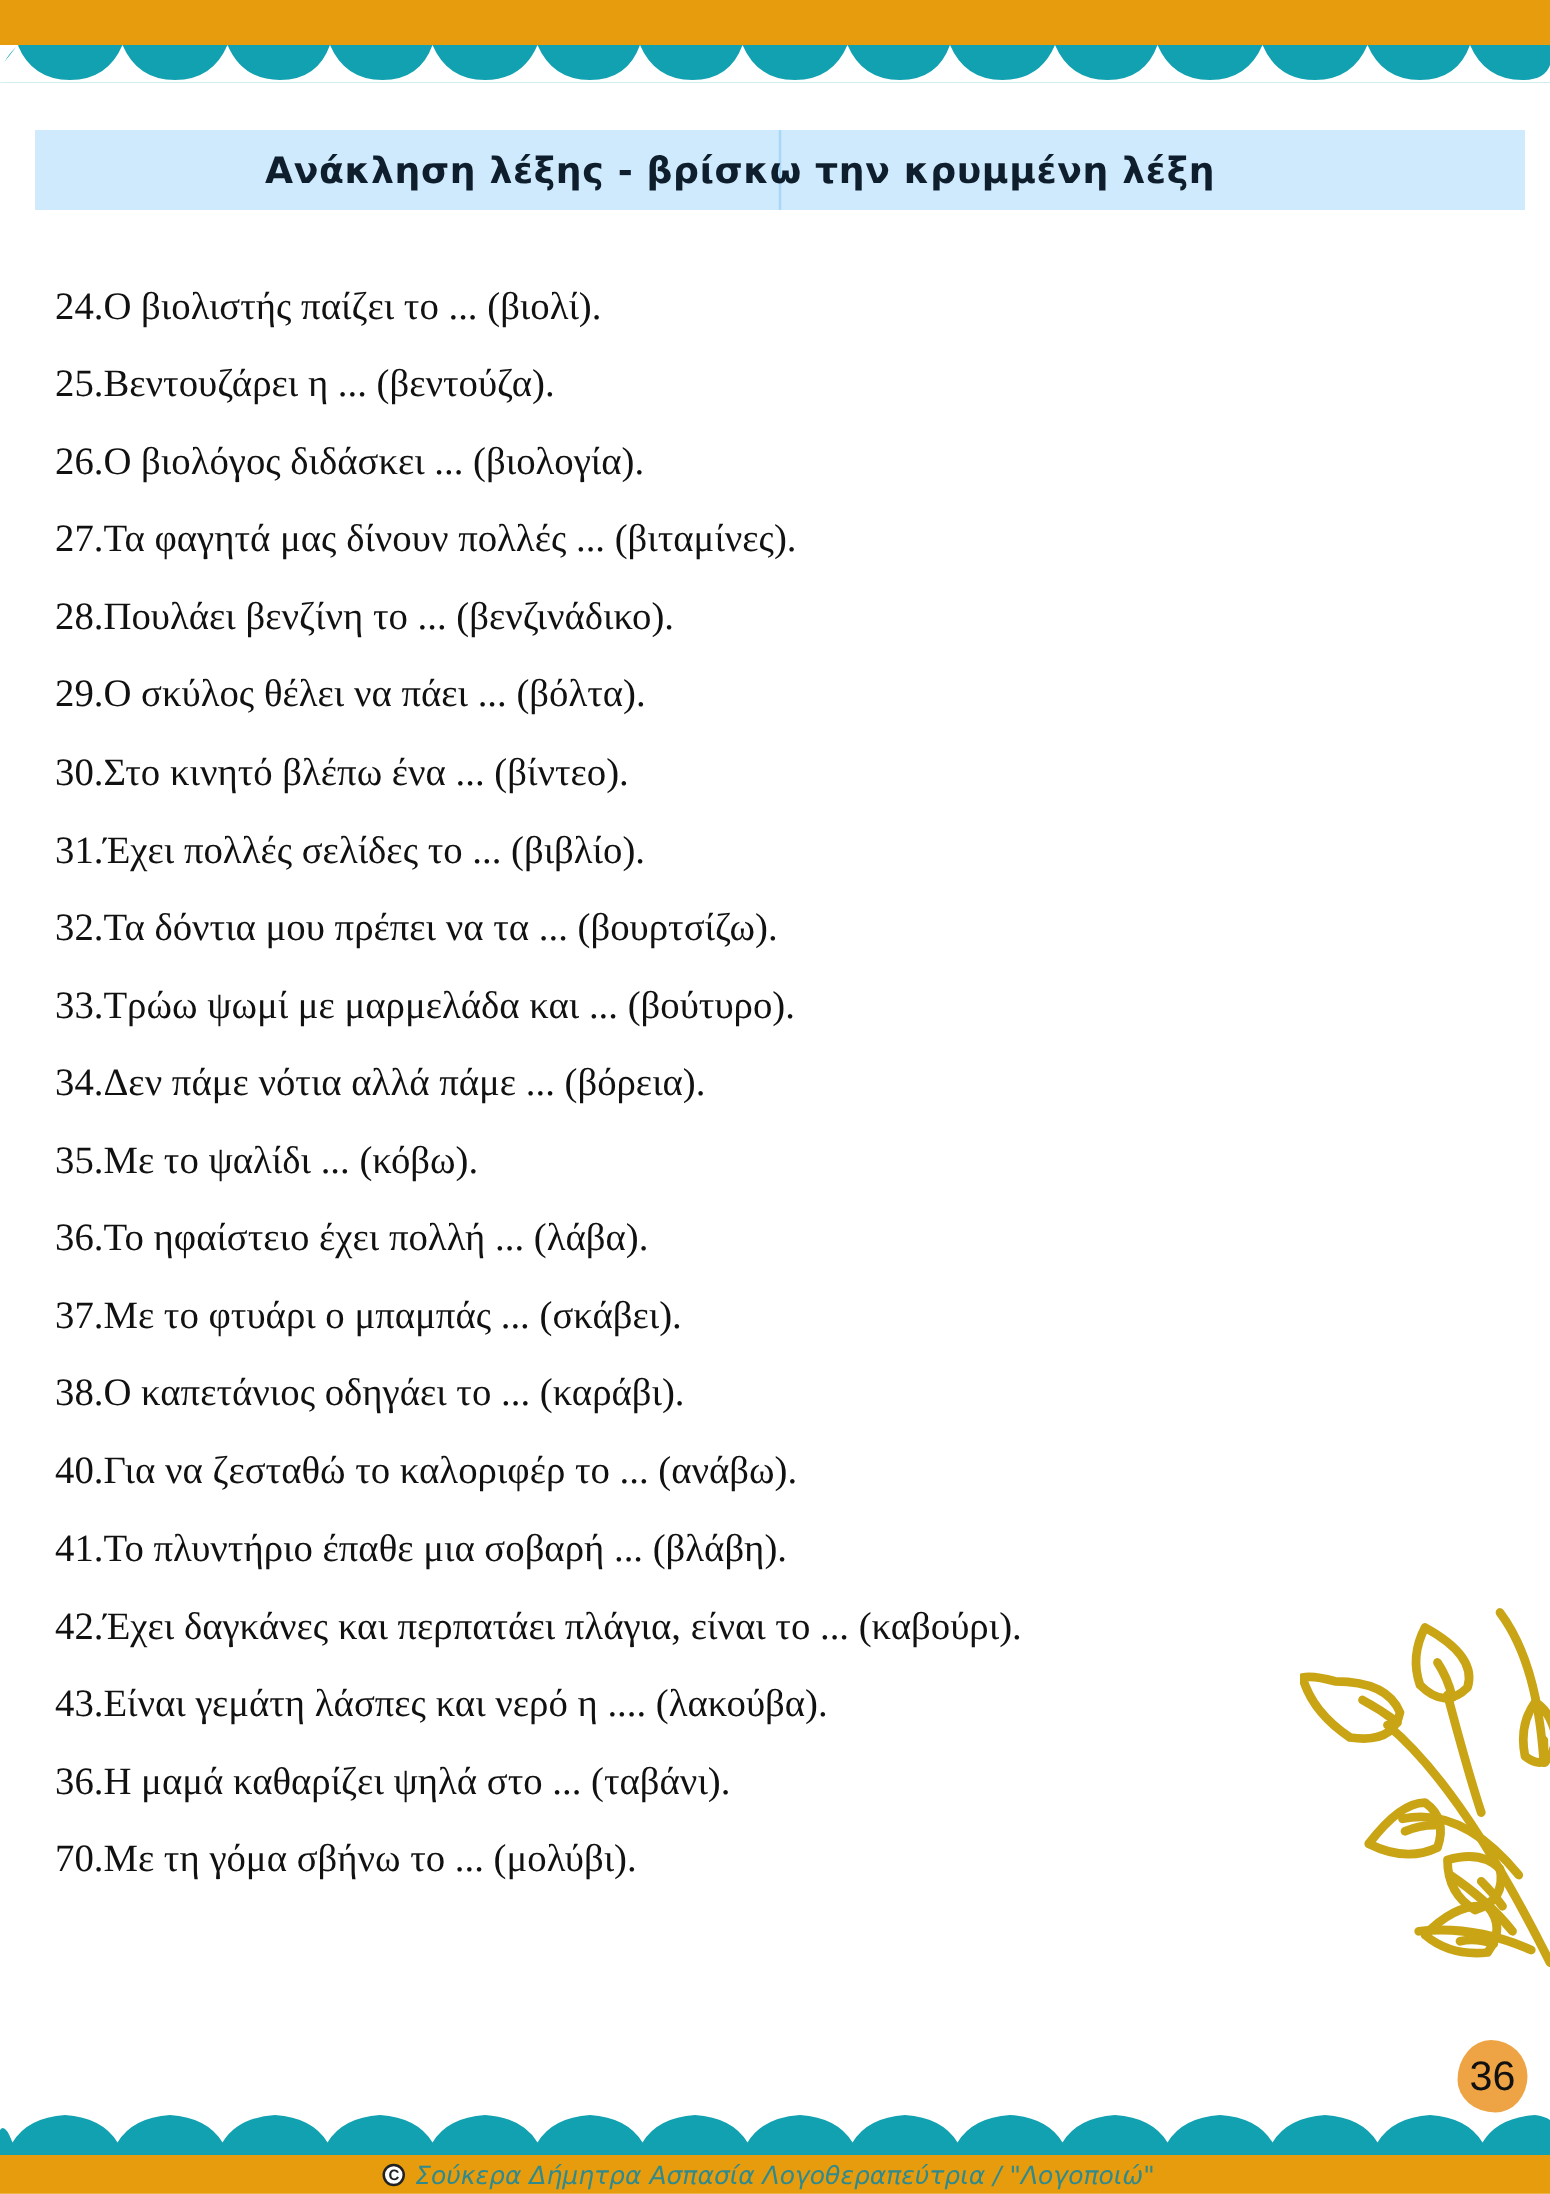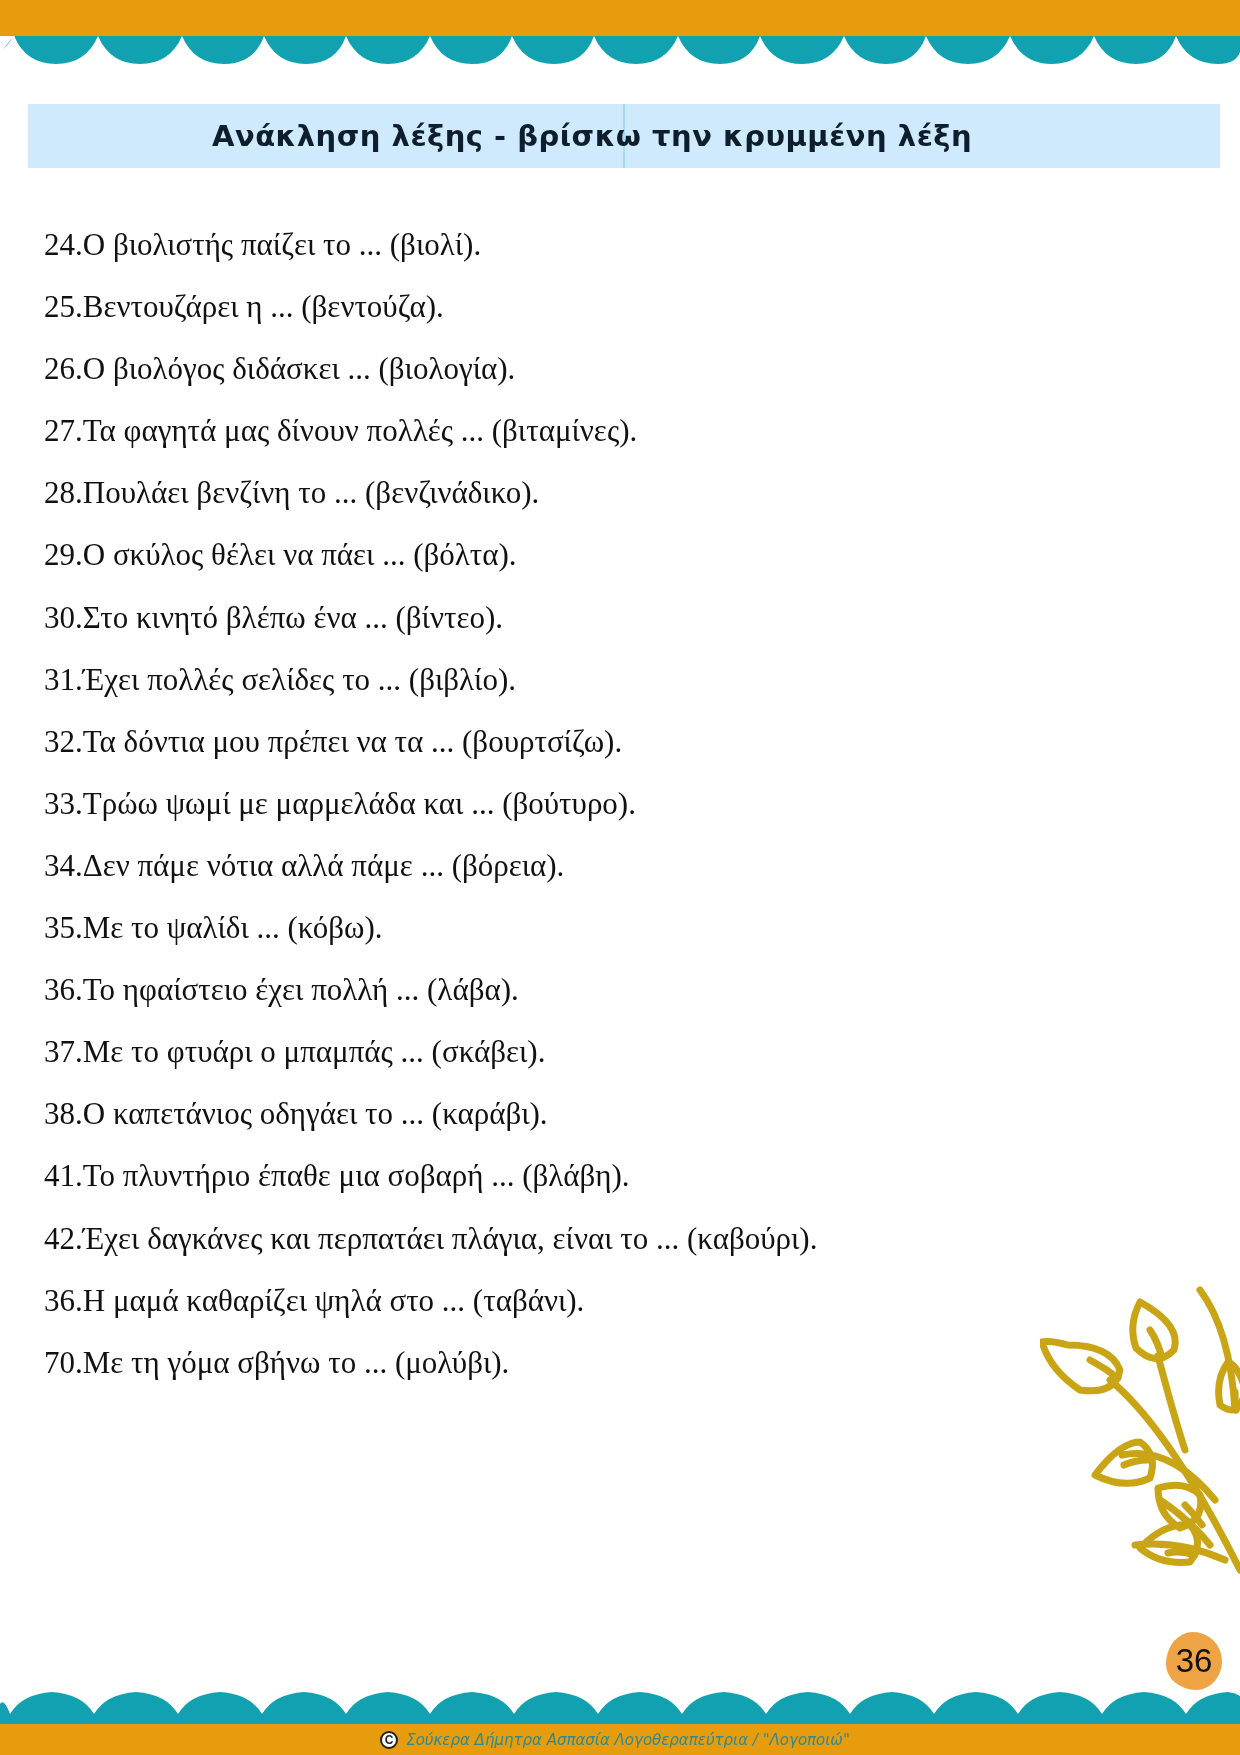--- a/index.html
+++ b/index.html
@@ -53,21 +53,21 @@
       display: flex; align-items: center; justify-content: center;
     }
     .footer-inner { display: flex; align-items: center; gap: 8px; margin-left: -10px; }
     .copyright-icon {
       width: 18px; height: 18px; border-radius: 50%; background: #ffffff;
       border: 2px solid #222; box-sizing: border-box;
       display: flex; align-items: center; justify-content: center;
       font-size: 12px; font-weight: bold; color: #222; line-height: 1;
     }
     .footer-text {
-      font-family: "DejaVu Sans", sans-serif; font-size: 15px; color: #2f8a8e;
+      font-family: "DejaVu Sans", sans-serif; font-size: 20px; color: #2f8a8e;
       font-style: italic; white-space: nowrap;
     }
   </style>
 </head>
 <body>
 
 <div class="top-band"></div>
 <svg class="top-waves" viewBox="0 0 1240 30" preserveAspectRatio="none">
   <path fill="#11a1b1" d="M0,0 H1240 V30 H0 Z
     M0,30 Q0,12 15,0 H0 Z"></path>
@@ -90,22 +90,24 @@
   <li class="item">29.Ο σκύλος θέλει να πάει ... (βόλτα).</li>
   <li class="item">30.Στο κινητό βλέπω ένα ... (βίντεο).</li>
   <li class="item">31.Έχει πολλές σελίδες το ... (βιβλίο).</li>
   <li class="item">32.Τα δόντια μου πρέπει να τα ... (βουρτσίζω).</li>
   <li class="item">33.Τρώω ψωμί με μαρμελάδα και ... (βούτυρο).</li>
   <li class="item">34.Δεν πάμε νότια αλλά πάμε ... (βόρεια).</li>
   <li class="item">35.Με το ψαλίδι ... (κόβω).</li>
   <li class="item">36.Το ηφαίστειο έχει πολλή ... (λάβα).</li>
   <li class="item">37.Με το φτυάρι ο μπαμπάς ... (σκάβει).</li>
   <li class="item">38.Ο καπετάνιος οδηγάει το ... (καράβι).</li>
+  <li class="item">40.Για να ζεσταθώ το καλοριφέρ το ... (ανάβω).</li>
   <li class="item">41.Το πλυντήριο έπαθε μια σοβαρή ... (βλάβη).</li>
   <li class="item">42.Έχει δαγκάνες και περπατάει πλάγια, είναι το ... (καβούρι).</li>
+  <li class="item">43.Είναι γεμάτη λάσπες και νερό η .... (λακούβα).</li>
   <li class="item">36.Η μαμά καθαρίζει ψηλά στο ... (ταβάνι).</li>
   <li class="item">70.Με τη γόμα σβήνω το ... (μολύβι).</li>
 </ol>
 
 <svg class="plant" viewBox="0 0 200 320">
   <g fill="none" stroke="#c9a516" stroke-width="7" stroke-linecap="round" stroke-linejoin="round">
     <path d="M70,110 Q130,160 200,300"></path>
     <path d="M118,86 Q135,150 145,180"></path>
     <path d="M160,20 Q190,60 195,140"></path>
     <path d="M82,185 Q130,175 175,230"></path>

